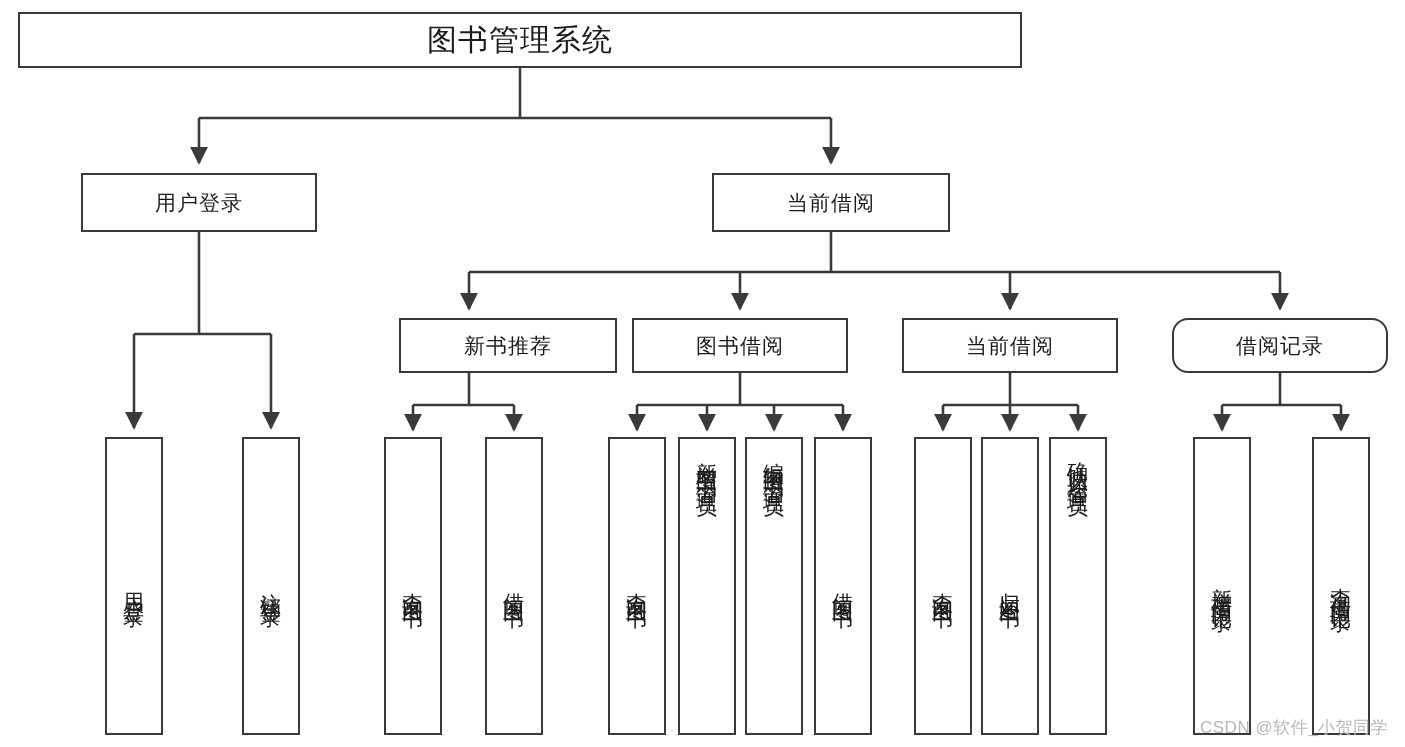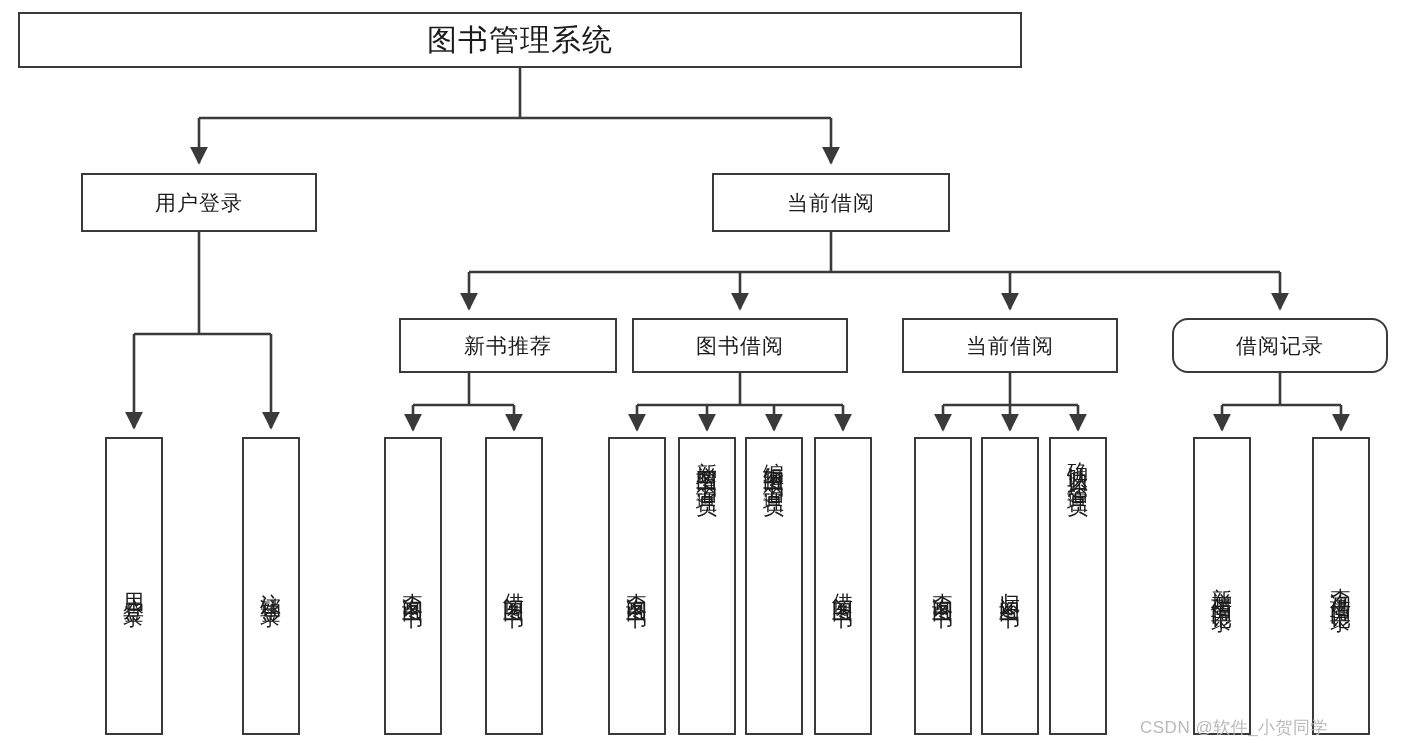--- a/index.html
+++ b/index.html
@@ -173,15 +173,15 @@
     <span class="vlabel">确认归还（管理员）</span>
   </div>
 
   <div class="node vert mid" style="left:1193px; top:437px; width:58px; height:298px;">
     <span class="vlabel">新增借阅记录</span>
   </div>
   <div class="node vert mid" style="left:1312px; top:437px; width:58px; height:298px;">
     <span class="vlabel">查询借阅记录</span>
   </div>
 
-  <div class="watermark" style="left:1140px; top:716px;">CSDN @软件_小贺同学</div>
+  <div class="watermark" style="left:1200px; top:716px;">CSDN @软件_小贺同学</div>
 
 </div>
 
 </body></html>

